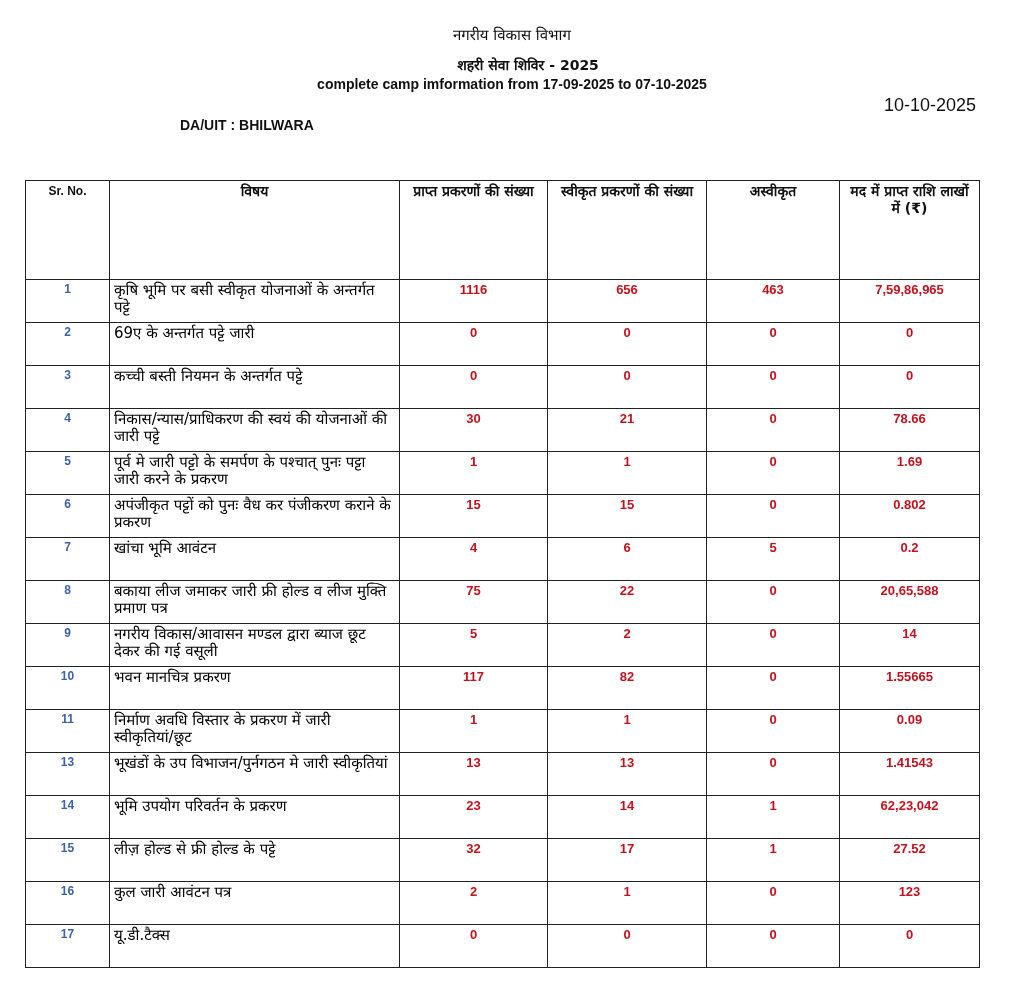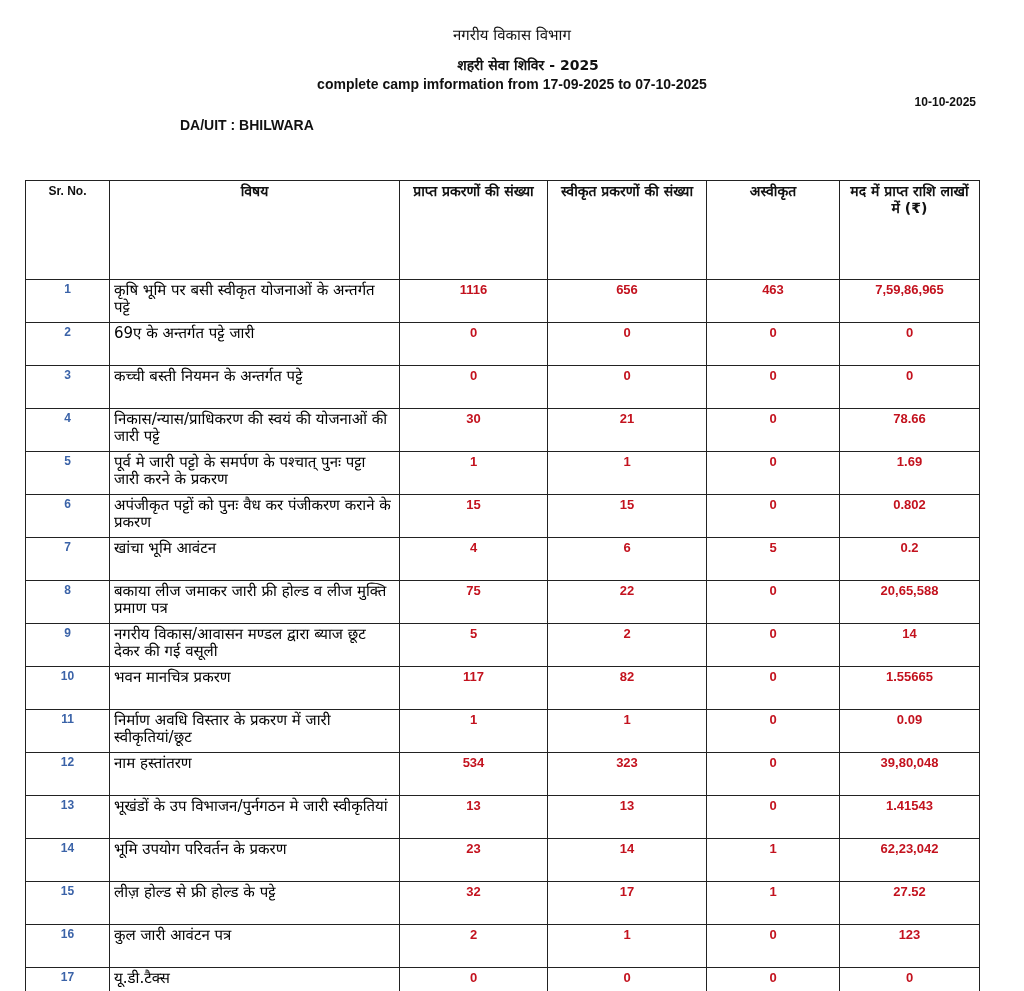--- a/index.html
+++ b/index.html
@@ -2,21 +2,21 @@
 <html><head>
   <meta charset="utf-8">
   <style>
     html, body { margin: 0; padding: 0; background: #ffffff; }
     body { width: 1024px; height: 991px; position: relative; font-family: "Liberation Sans", "DejaVu Sans", sans-serif; color: #111; overflow: hidden; }
     .hdr { position: absolute; left: 0; width: 1024px; text-align: center; }
     .h1 { top: 24px; font-size: 15px; font-family: "DejaVu Sans", sans-serif; }
     .h2 { top: 55px; font-size: 14px; font-weight: bold; font-family: "DejaVu Sans", sans-serif; padding-left: 16px; }
     .h3 { top: 76px; font-size: 14px; font-weight: bold; }
     .meta-left { position: absolute; left: 180px; top: 95px; font-size: 14px; font-weight: bold; margin-top: 22px; }
-    .meta-right { position: absolute; right: 48px; top: 95px; font-size: 12px; font-weight: bold; }
+    .meta-right { position: absolute; right: 48px; top: 95px; font-size: 18px; font-weight: normal; }
     table.grid { position: absolute; left: 25px; top: 136px; width: 954px; border-collapse: collapse; table-layout: fixed; margin-top: 44px; }
     table.grid th, table.grid td { border: 1.5px solid #222; vertical-align: top; padding: 2px 4px; }
     table.grid th { height: 94px; font-weight: bold; font-size: 14px; text-align: center; font-family: "DejaVu Sans", sans-serif; line-height: 17px; }
     table.grid th.srh { font-weight: bold; font-size: 12px; font-family: "Liberation Sans", sans-serif; }
     table.grid td { height: 38px; }
     td.sr { color: #3b63a8; font-weight: bold; font-size: 12px; text-align: center; padding-top: 6px; }
     td.subj { color: #000000; font-size: 15px; line-height: 17px; font-family: "DejaVu Sans", sans-serif; padding-top: 1px; }
     td.num { color: #c3121e; font-weight: bold; font-size: 13px; text-align: center; padding-top: 6px; }
   </style>
 </head>
@@ -130,28 +130,20 @@
       </tr>
       <tr>
         <td class="sr">11</td>
         <td class="subj">निर्माण अवधि विस्तार के प्रकरण में जारी स्वीकृतियां/छूट</td>
         <td class="num">1</td>
         <td class="num">1</td>
         <td class="num">0</td>
         <td class="num">0.09</td>
       </tr>
       <tr>
-        <td class="sr">12</td>
-        <td class="subj">नाम हस्तांतरण</td>
-        <td class="num">534</td>
-        <td class="num">323</td>
-        <td class="num">0</td>
-        <td class="num">39,80,048</td>
-      </tr>
-      <tr>
         <td class="sr">13</td>
         <td class="subj">भूखंडों के उप विभाजन/पुर्नगठन मे जारी स्वीकृतियां</td>
         <td class="num">13</td>
         <td class="num">13</td>
         <td class="num">0</td>
         <td class="num">1.41543</td>
       </tr>
       <tr>
         <td class="sr">14</td>
         <td class="subj">भूमि उपयोग परिवर्तन के प्रकरण</td>

